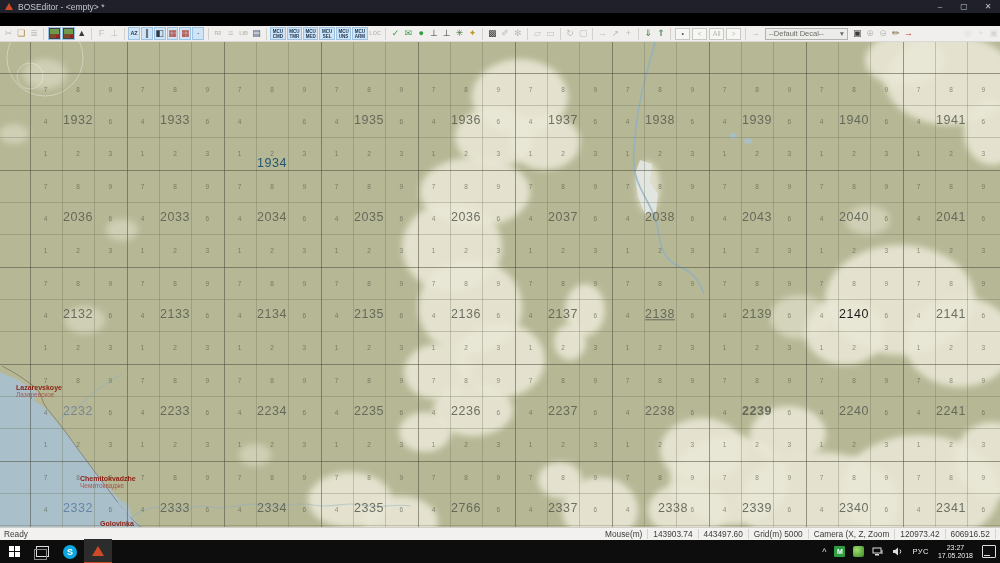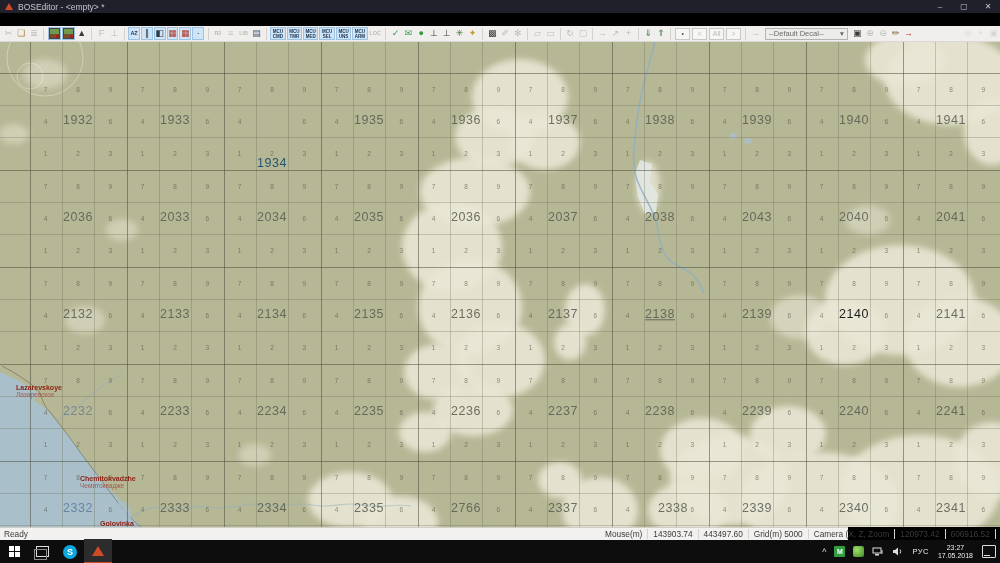--- a/index.html
+++ b/index.html
@@ -47,21 +47,21 @@
   .hline{left:0;width:1000px;height:1px;}
   .major{background:rgba(72,72,58,0.52);}
   .minor{background:rgba(104,106,84,0.30);}
   .gridlab{position:absolute;transform:translate(-50%,-55%);font-size:12.5px;letter-spacing:.5px;
     opacity:.88;pointer-events:none;}
   .kp{position:absolute;transform:translate(-50%,-50%);font-size:6.5px;color:rgba(80,83,68,0.62);pointer-events:none;}
   .town{position:absolute;pointer-events:none;}
   .town .nm{font-size:7px;font-weight:bold;color:#8a1f12;white-space:nowrap;}
   .town .nv{font-size:6.5px;color:#a65a4e;white-space:nowrap;}
   
-  .statusbar{position:absolute;left:0;top:527px;width:848px;height:13px;background:#f2f1ef;
+  .statusbar{position:absolute;left:0;top:527px;width:1000px;height:13px;background:#f2f1ef;
     border-top:1px solid #cfcec9;font-size:8.3px;color:#3b3b38;display:flex;align-items:center;box-sizing:border-box;}
   .statusbar .ready{margin-left:4px;}
   #statusfields{position:absolute;left:600px;display:flex;align-items:center;height:12px;}
   #statusfields span{padding:0 5px;border-left:1px solid #d4d3ce;white-space:nowrap;}
   #statusfields span:first-child{border-left:none;}
   
   .taskbar{position:absolute;left:0;top:540px;width:1000px;height:23px;background:#0d0d0d;
     display:flex;align-items:center;color:#eee;}
   .tk{width:28px;height:23px;display:flex;align-items:center;justify-content:center;}
   .winlogo{display:grid;grid-template-columns:5px 5px;grid-gap:1px;}
@@ -627,21 +627,21 @@
       <div class="kp" style="left: 595.333px; top: 402.333px;">3</div>
       <div class="gridlab" style="left: 660px; top: 370px; color: rgb(91, 95, 83);">2238</div>
       <div class="kp" style="left: 627.667px; top: 337.667px;">7</div>
       <div class="kp" style="left: 660px; top: 337.667px;">8</div>
       <div class="kp" style="left: 692.333px; top: 337.667px;">9</div>
       <div class="kp" style="left: 627.667px; top: 370px;">4</div>
       <div class="kp" style="left: 692.333px; top: 370px;">6</div>
       <div class="kp" style="left: 627.667px; top: 402.333px;">1</div>
       <div class="kp" style="left: 660px; top: 402.333px;">2</div>
       <div class="kp" style="left: 692.333px; top: 402.333px;">3</div>
-      <div class="gridlab" style="left: 757px; top: 370px; color: rgb(91, 95, 83);">2239</div>
+      <div class="gridlab" style="left: 757px; top: 370px; color: rgb(91, 95, 83); font-weight: bold;">2239</div>
       <div class="kp" style="left: 724.667px; top: 337.667px;">7</div>
       <div class="kp" style="left: 757px; top: 337.667px;">8</div>
       <div class="kp" style="left: 789.333px; top: 337.667px;">9</div>
       <div class="kp" style="left: 724.667px; top: 370px;">4</div>
       <div class="kp" style="left: 789.333px; top: 370px;">6</div>
       <div class="kp" style="left: 724.667px; top: 402.333px;">1</div>
       <div class="kp" style="left: 757px; top: 402.333px;">2</div>
       <div class="kp" style="left: 789.333px; top: 402.333px;">3</div>
       <div class="gridlab" style="left: 854px; top: 370px; color: rgb(91, 95, 83);">2240</div>
       <div class="kp" style="left: 821.667px; top: 337.667px;">7</div>

